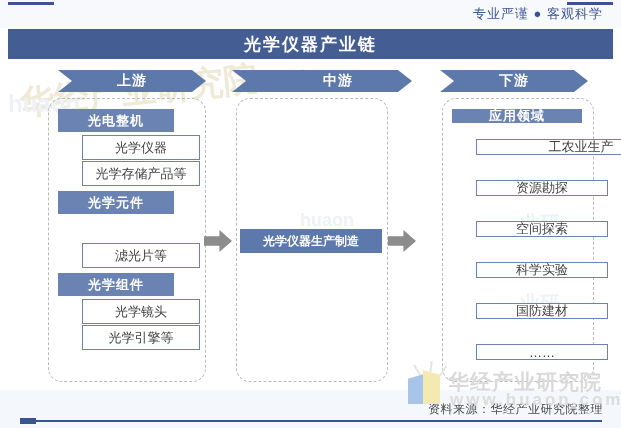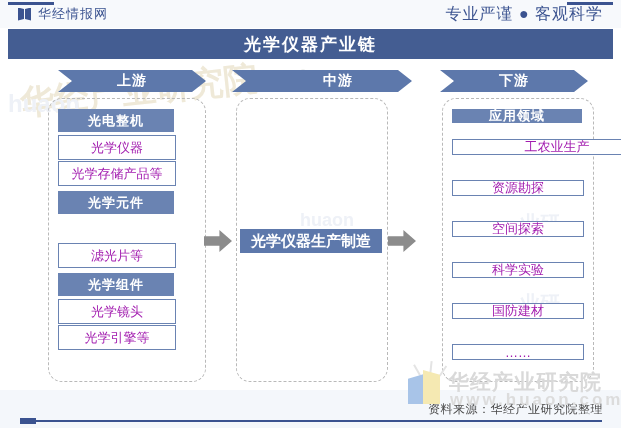--- a/index.html
+++ b/index.html
@@ -57,21 +57,21 @@
   #brand-mark::after  { left: 7px; clip-path: polygon(100% 0, 0 12%, 0 88%, 100% 100%); }
   #brand-text {
     font-size: 13px;
     color: #3b5390;
     letter-spacing: 1px;
     line-height: 14px;
   }
   #slogan {
     position: absolute;
     right: 18px; top: 7px;
-    font-size: 16px;
+    font-size: 13px;
     color: #3b5390;
     letter-spacing: 1px;
     line-height: 14px;
   }
 
   
   #title-banner {
     position: absolute;
     left: 8px; top: 29px;
     width: 605px; height: 30px;
@@ -152,41 +152,42 @@
     display: flex;
     align-items: center;
     justify-content: center;
     z-index: 2;
   }
   
   .cell {
     position: absolute;
     background: #ffffff;
     border: 1px solid #6a83b2;
-    color: #a21caf;
+    color: #404040;
     font-size: 13px;
     display: flex;
     align-items: center;
     justify-content: center;
     z-index: 2;
+    margin-left: 24px;
   }
 
   
   .col-up { left: 58px; width: 116px; height: 23px; }
   
   .col-down { left: 452px; width: 130px; height: 14px; }
 
   
   #mid-node {
     position: absolute;
     left: 240px; top: 169px;
     width: 142px; height: 24px;
     background: #5d78ab;
     color: #ffffff;
-    font-size: 15px;
+    font-size: 12px;
     font-weight: bold;
     display: flex;
     align-items: center;
     justify-content: center;
     z-index: 2;
   }
 
   
   .flow-arrow {
     position: absolute;
@@ -273,24 +274,20 @@
     letter-spacing: 3px;
     white-space: nowrap;
   }
 </style>
 </head>
 <body>
 
 <div id="topbar">
   <div id="topbar-rule-left"></div>
   <div id="topbar-rule-right"></div>
-  <div id="brand">
-    <span id="brand-mark"></span>
-    <span id="brand-text">华经情报网</span>
-  </div>
   <div id="slogan">专业严谨 ● 客观科学</div>
 </div>
 
 <div id="title-banner">光学仪器产业链</div>
 
 <div id="canvas">
 
   <div class="bg-wm" id="bg-wm-1">华经产业研究院</div>
   <div class="bg-wm" id="bg-wm-2">huaon</div>
   <div class="bg-wm" id="bg-wm-3">huaon</div>

